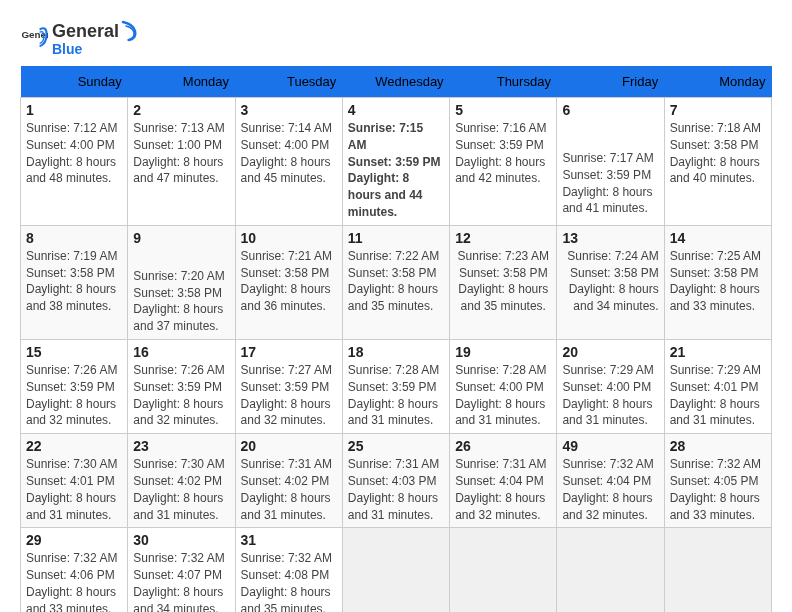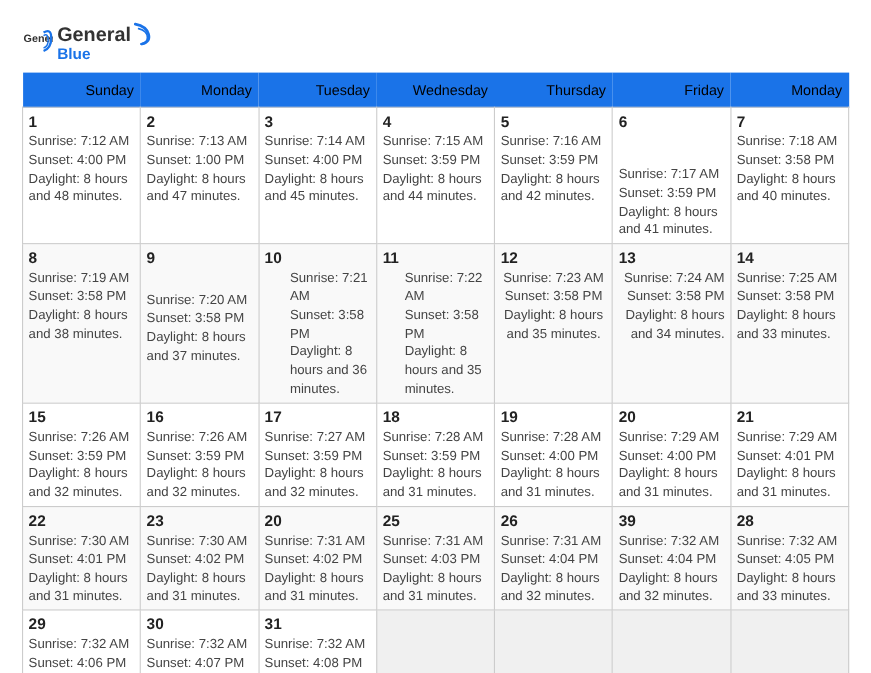--- a/index.html
+++ b/index.html
@@ -130,21 +130,21 @@
 Daylight: 8 hours and 47 minutes.</div>
         </td>
         <td>
           <span class="day-number">3</span>
           <div class="day-info" style="white-space: pre-line;">Sunrise: 7:14 AM
 Sunset: 4:00 PM
 Daylight: 8 hours and 45 minutes.</div>
         </td>
         <td>
           <span class="day-number">4</span>
-          <div class="day-info" style="white-space: pre-line;">Sunrise: 7:15 AM
+          <div class="day-info" style="white-space: pre-line; font-weight: bold;">Sunrise: 7:15 AM
 Sunset: 3:59 PM
 Daylight: 8 hours and 44 minutes.</div>
         </td>
         <td>
           <span class="day-number">5</span>
           <div class="day-info" style="white-space: pre-line;">Sunrise: 7:16 AM
 Sunset: 3:59 PM
 Daylight: 8 hours and 42 minutes.</div>
         </td>
         <td>
@@ -168,27 +168,27 @@
 Daylight: 8 hours and 38 minutes.</div>
         </td>
         <td>
           <span class="day-number">9</span>
           <div class="day-info" style="white-space: pre-line; margin-top: 22px;">Sunrise: 7:20 AM
 Sunset: 3:58 PM
 Daylight: 8 hours and 37 minutes.</div>
         </td>
         <td>
           <span class="day-number">10</span>
-          <div class="day-info" style="white-space: pre-line; margin-left: 23px;">Sunrise: 7:21 AM
+          <div class="day-info" style="white-space: pre-line;">Sunrise: 7:21 AM
 Sunset: 3:58 PM
 Daylight: 8 hours and 36 minutes.</div>
         </td>
         <td>
           <span class="day-number">11</span>
-          <div class="day-info" style="white-space: pre-line; margin-left: 20px;">Sunrise: 7:22 AM
+          <div class="day-info" style="white-space: pre-line;">Sunrise: 7:22 AM
 Sunset: 3:58 PM
 Daylight: 8 hours and 35 minutes.</div>
         </td>
         <td>
           <span class="day-number">12</span>
           <div class="day-info" style="white-space: pre-line; text-align: center;">Sunrise: 7:23 AM
 Sunset: 3:58 PM
 Daylight: 8 hours and 35 minutes.</div>
         </td>
         <td>
@@ -273,21 +273,21 @@
 Sunset: 4:03 PM
 Daylight: 8 hours and 31 minutes.</div>
         </td>
         <td>
           <span class="day-number">26</span>
           <div class="day-info" style="white-space: pre-line;">Sunrise: 7:31 AM
 Sunset: 4:04 PM
 Daylight: 8 hours and 32 minutes.</div>
         </td>
         <td>
-          <span class="day-number">39</span>
+          <span class="day-number">49</span>
           <div class="day-info" style="white-space: pre-line;">Sunrise: 7:32 AM
 Sunset: 4:04 PM
 Daylight: 8 hours and 32 minutes.</div>
         </td>
         <td>
           <span class="day-number">28</span>
           <div class="day-info" style="white-space: pre-line;">Sunrise: 7:32 AM
 Sunset: 4:05 PM
 Daylight: 8 hours and 33 minutes.</div>
         </td>

